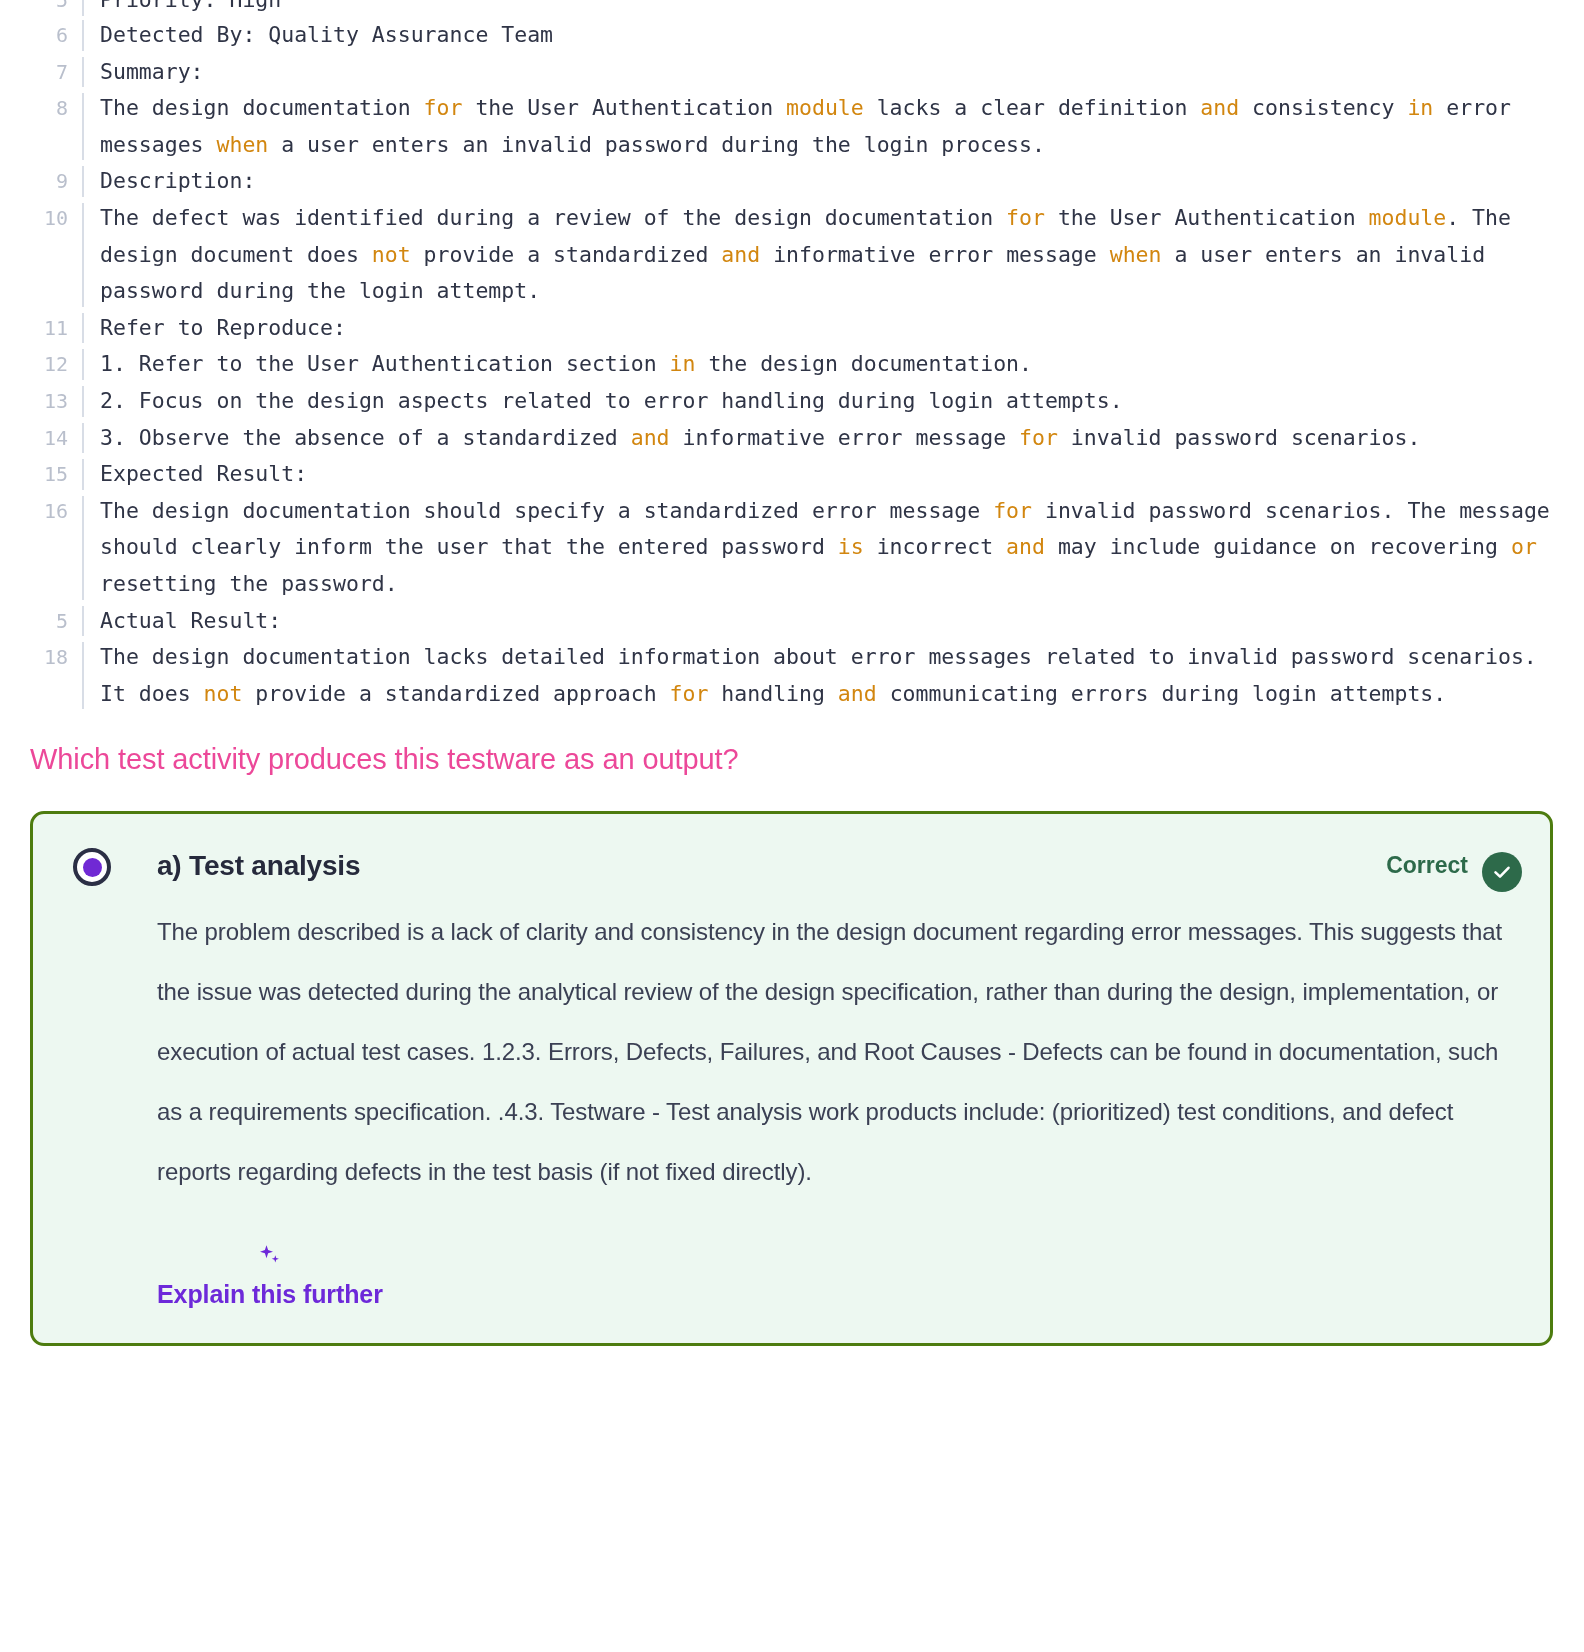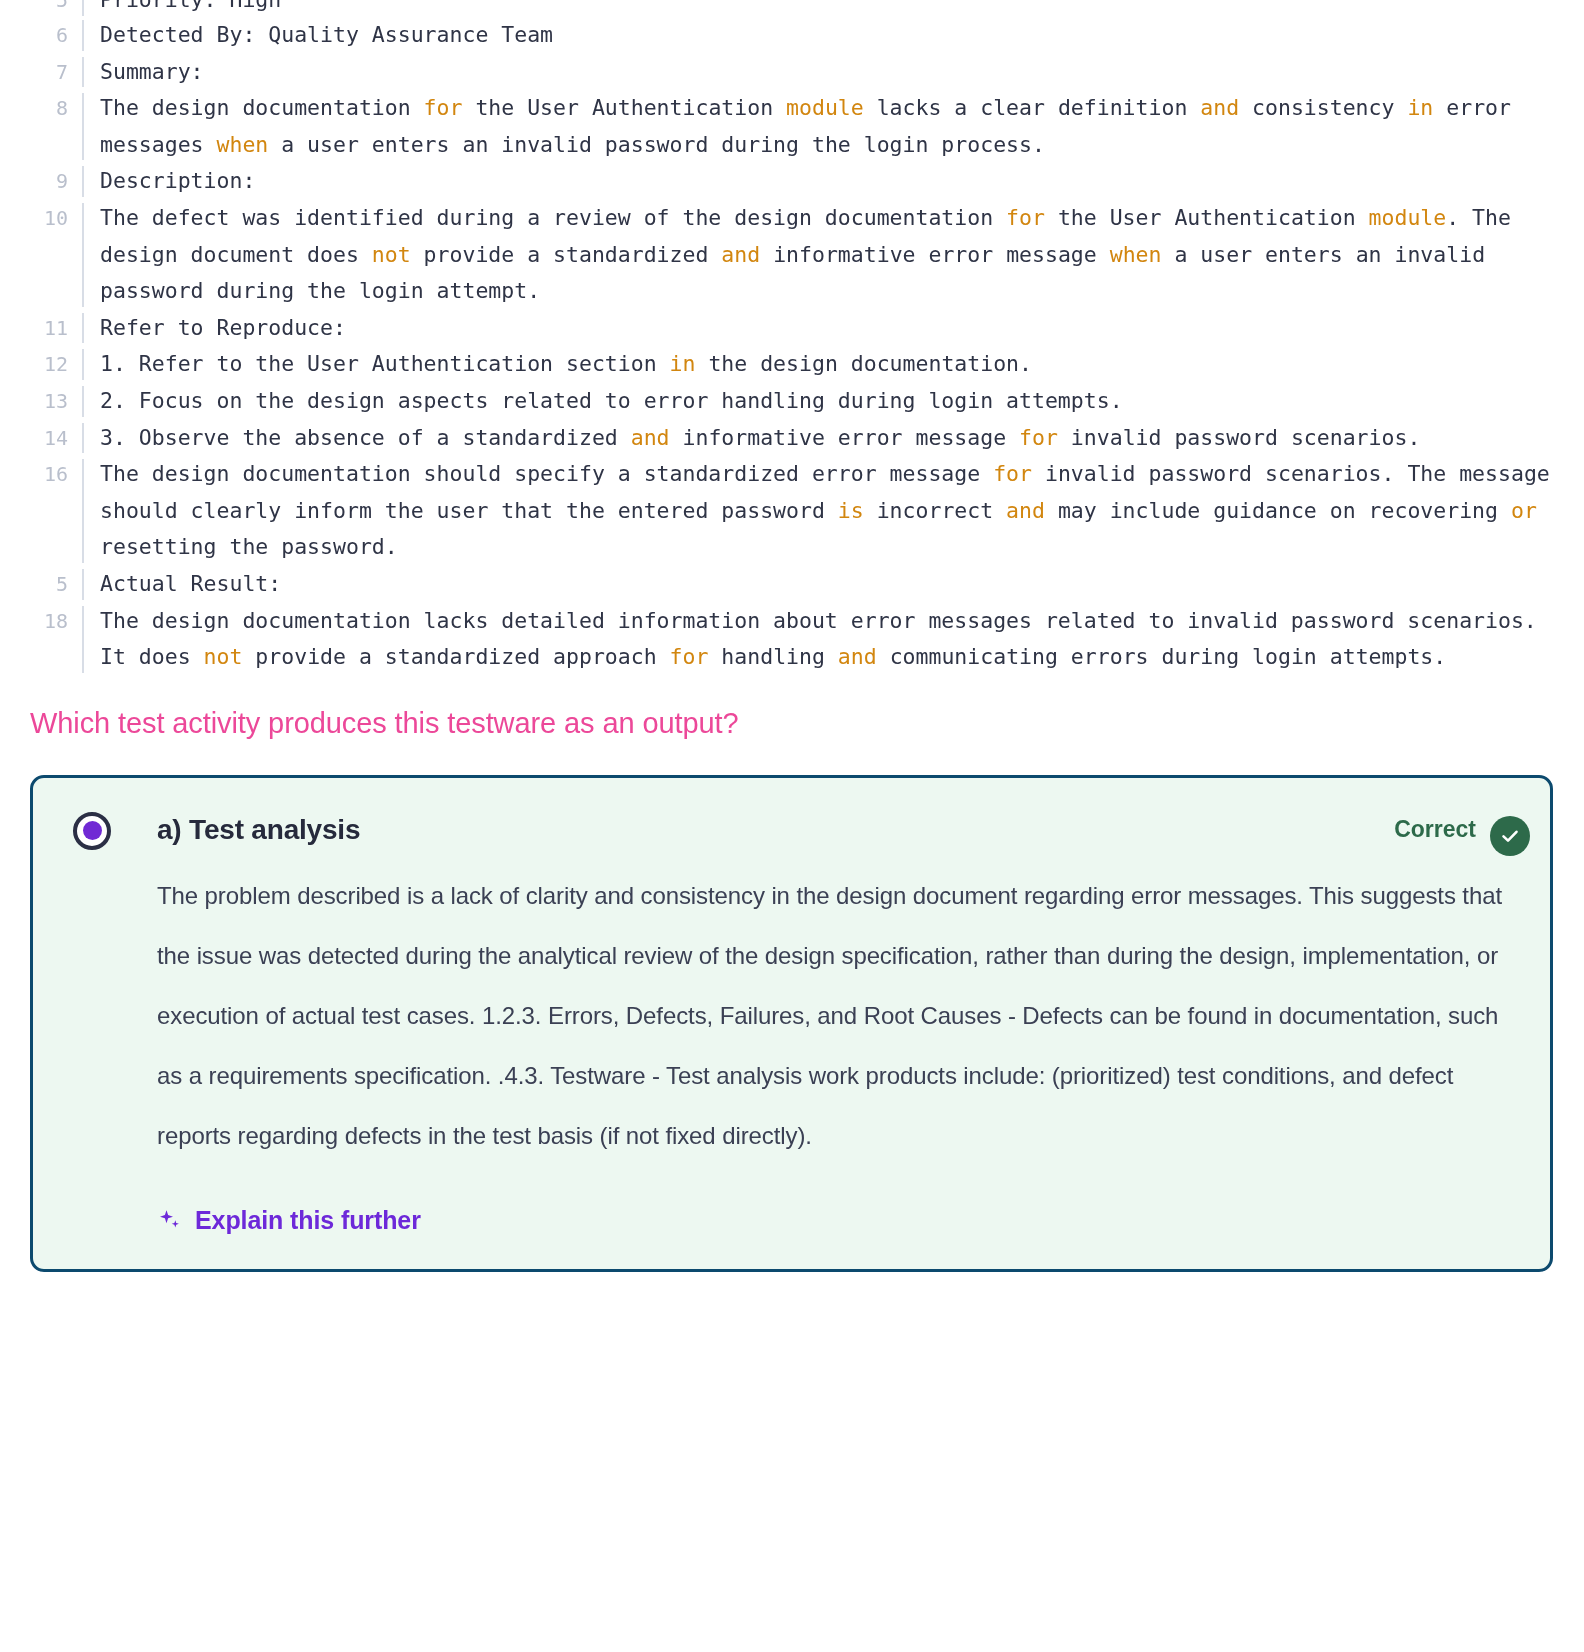--- a/index.html
+++ b/index.html
@@ -70,24 +70,24 @@
     font-size: 29px;
     line-height: 1.35;
     color: #ec4899;
     padding: 28px 32px 0 30px;
     letter-spacing: -0.1px;
   }
 
   
   .answer-card {
     margin: 32px 31px 28px 30px;
-    border: 3px solid #0c4a6e;
+    border: 3px solid #4d7c0f;
     border-radius: 14px;
     background: #edf8f1;
-    padding: 30px 20px 34px 28px;
+    padding: 30px 28px 34px 28px;
     position: relative;
   }
   .answer-head {
     display: flex;
     align-items: flex-start;
     gap: 24px;
   }
   .radio {
     flex: 0 0 auto;
     width: 38px;
@@ -151,20 +151,21 @@
     display: flex;
     align-items: center;
     gap: 12px;
     margin: 40px 0 0 96px;
     color: #6d29d9;
     font-size: 25px;
     font-weight: bold;
     cursor: pointer;
     width: fit-content;
     letter-spacing: -0.1px;
+    flex-direction: column;
   }
   .sparkle-icon { display: block; }
 </style>
 </head>
 <body>
 
 <div class="code-block">
     <div class="first-line-clip">
       <div class="code-line">
         <span class="ln">5</span>
@@ -209,20 +210,25 @@
     </div>
     <div class="code-line">
       <span class="ln">13</span>
       <span class="gutter"></span>
       <span class="code-text"><span>2. Focus on the design aspects related to error handling during login attempts.</span></span>
     </div>
     <div class="code-line">
       <span class="ln">14</span>
       <span class="gutter"></span>
       <span class="code-text"><span>3. Observe the absence of a standardized </span><span class="kw">and</span><span> informative error message </span><span class="kw">for</span><span> invalid password scenarios.</span></span>
+    </div>
+    <div class="code-line">
+      <span class="ln">15</span>
+      <span class="gutter"></span>
+      <span class="code-text"><span>Expected Result:</span></span>
     </div>
     <div class="code-line">
       <span class="ln">16</span>
       <span class="gutter"></span>
       <span class="code-text"><span>The design documentation should specify a standardized error message </span><span class="kw">for</span><span> invalid password scenarios. The message should clearly inform the user that the entered password </span><span class="kw">is</span><span> incorrect </span><span class="kw">and</span><span> may include guidance on recovering </span><span class="kw">or</span><span> resetting the password.</span></span>
     </div>
     <div class="code-line">
       <span class="ln">5</span>
       <span class="gutter"></span>
       <span class="code-text"><span>Actual Result:</span></span>

